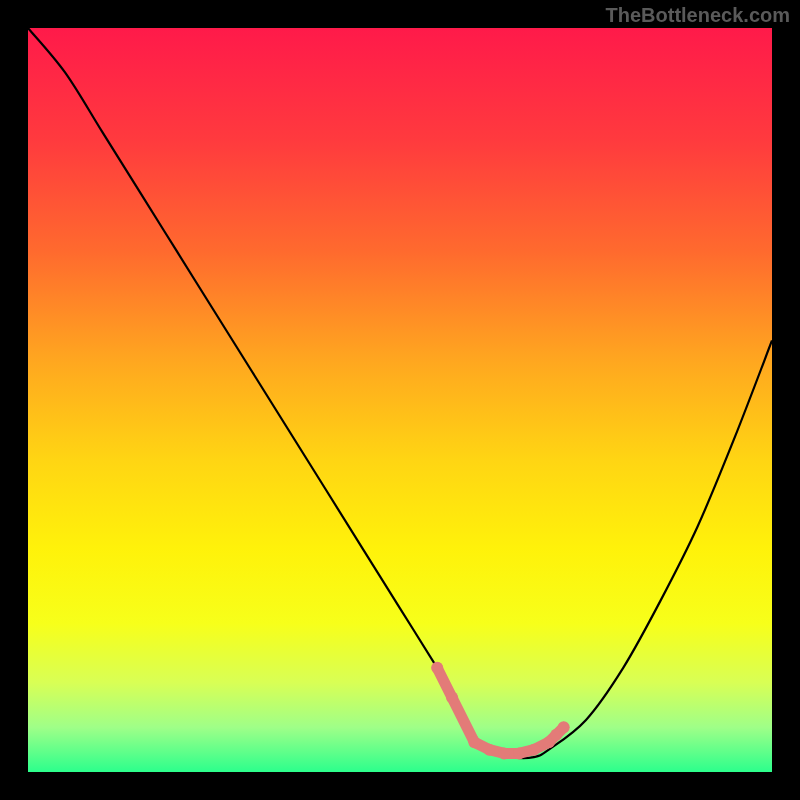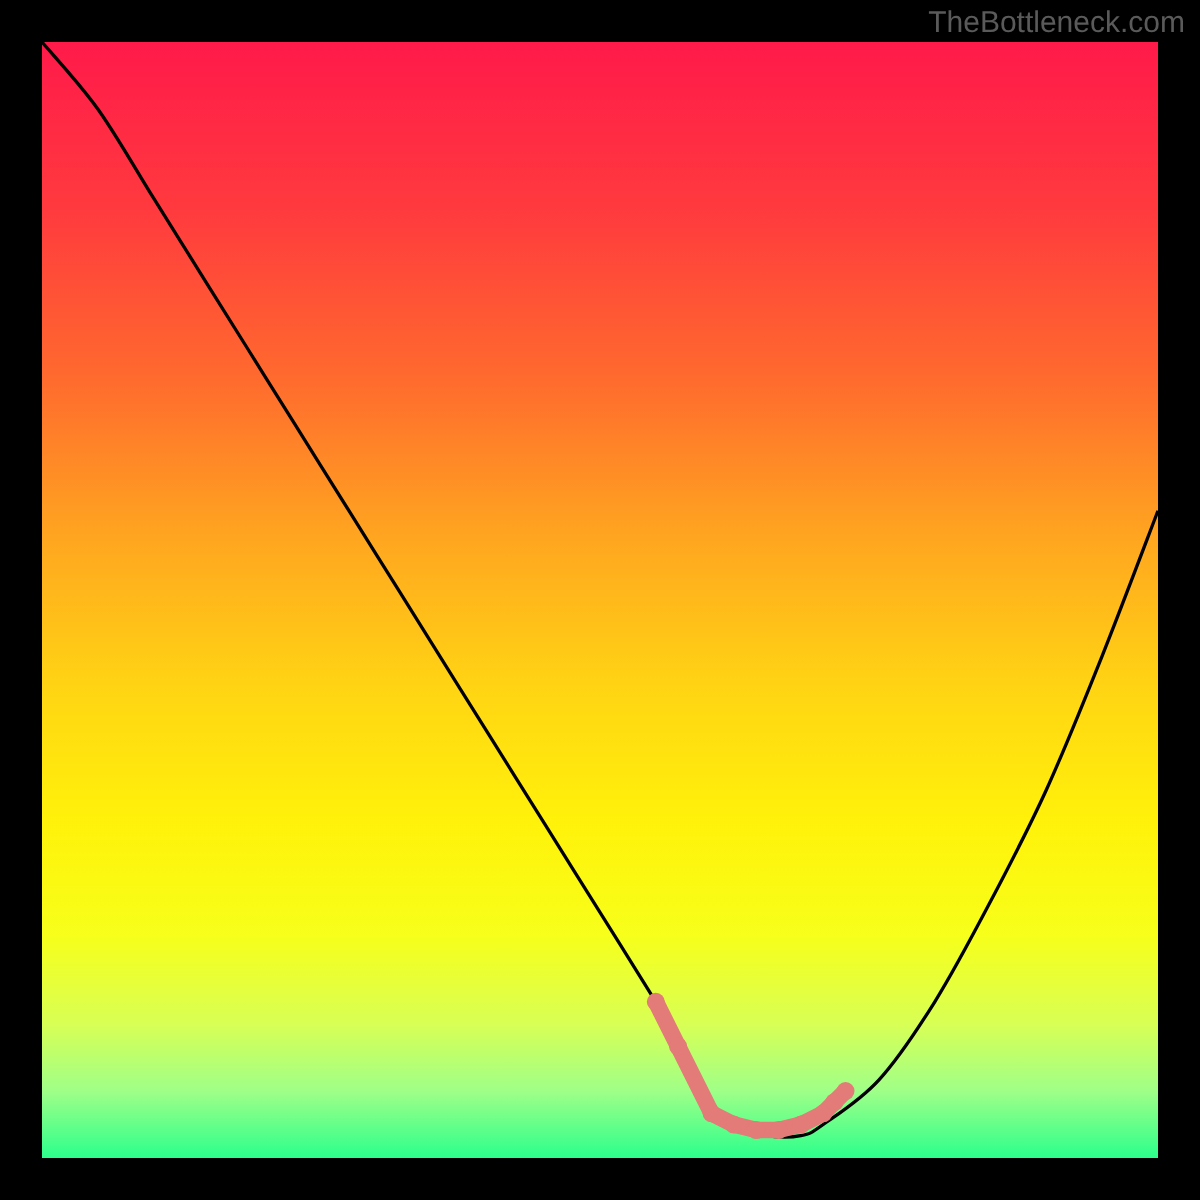--- a/index.html
+++ b/index.html
@@ -10,21 +10,21 @@
     background: #000;
     position: relative;
     font-family: Arial, sans-serif;
   }
   .watermark {
     position: absolute;
     top: 4px;
     right: 10px;
     color: #5a5a5a;
     font-size: 20px;
-    font-weight: 400;
+    font-weight: 700;
     z-index: 10;
   }
   .plot-area {
     position: absolute;
     left: 28px;
     top: 28px;
     width: 744px;
     height: 744px;
   }
   .plot-area svg {

